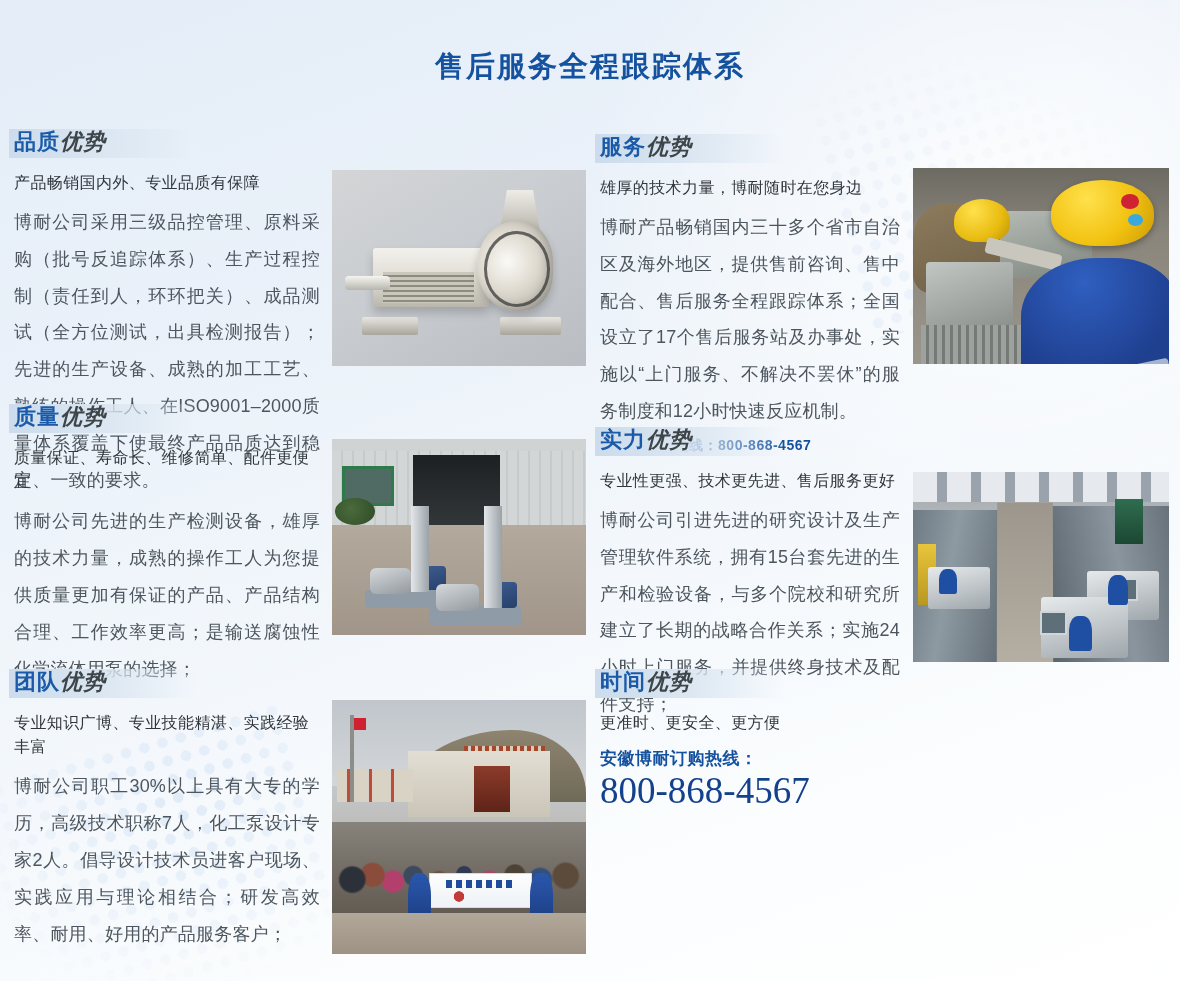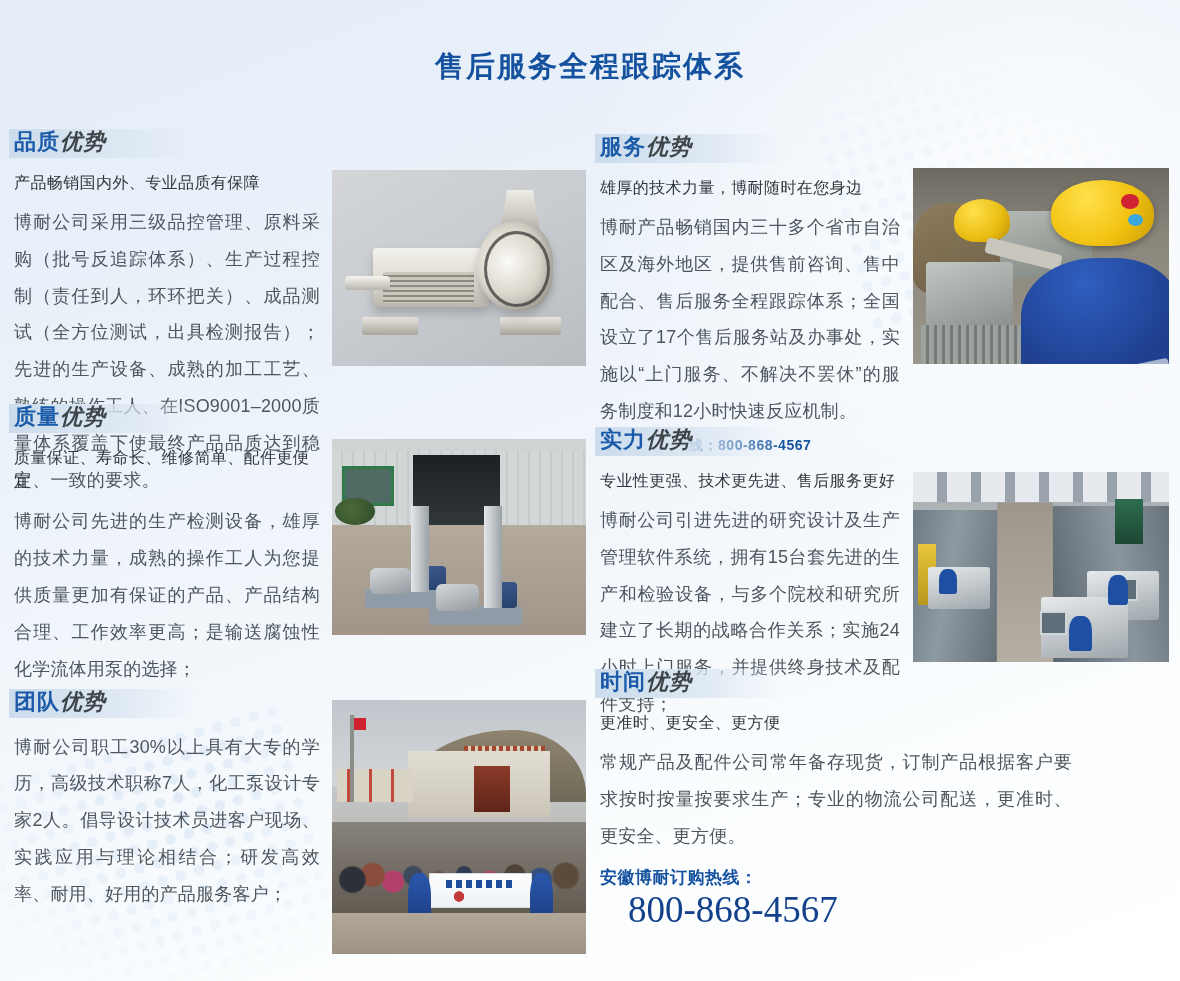--- a/index.html
+++ b/index.html
@@ -141,21 +141,20 @@
     letter-spacing: 0.5px;
     margin-top: 12px;
   }
   .hotline-number {
     font-family: "Liberation Serif", "DejaVu Serif", serif;
     font-size: 37px;
     color: #13418c;
     letter-spacing: 0px;
     line-height: 1.1;
     margin-top: 1px;
-    margin-left: 28px;
   }
 
   
   .photo { position: relative; overflow: hidden; }
 
   
   .ph-pump { background: linear-gradient(150deg,#d3d5d7 0%, #c9ccd0 45%, #b9bdc2 100%); }
   .ph-pump .body {
     position: absolute; left: 16%; top: 40%; width: 46%; height: 30%;
     background: linear-gradient(180deg,#f2f1ec 0%, #dedbd2 55%, #b9b6ac 100%);
@@ -452,25 +451,26 @@
       <div class="cnc1"></div>
       <div class="scr s1"></div>
       <div class="scr s2"></div>
       <div class="op o1"></div>
       <div class="op o2"></div>
       <div class="op o3"></div>
     </div>
   </div>
 
   <div class="block" style="left:14px; top:665px; width:570px;">
-    <div class="block-text" style="left:0; top:0; width:306px;margin-top:20px;">
+    <div class="block-text" style="left:0; top:0; width:306px;">
       <div class="sec-head">
         <span class="hl"></span>
         <span class="k">团队</span><span class="r">优势</span>
       </div>
+      <div class="sec-sub">专业知识广博、专业技能精湛、实践经验丰富</div>
       <div class="sec-body">博耐公司职工30%以上具有大专的学历，高级技术职称7人，化工泵设计专家2人。倡导设计技术员进客户现场、实践应用与理论相结合；研发高效率、耐用、好用的产品服务客户；</div>
     </div>
     <div class="block-img photo ph-tibet" style="left:318px; top:35px; width:254px; height:254px;">
       <div class="sky2"></div>
       <div class="hill"></div>
       <div class="bldgtop"></div>
       <div class="bldg"></div>
       <div class="gate"></div>
       <div class="posters"></div>
       <div class="pole"></div>
@@ -486,19 +486,18 @@
     </div>
   </div>
 
   <div class="block" style="left:600px; top:665px; width:570px;">
     <div class="block-text" style="left:0; top:0; width:472px;">
       <div class="sec-head">
         <span class="hl"></span>
         <span class="k">时间</span><span class="r">优势</span>
       </div>
       <div class="sec-sub">更准时、更安全、更方便</div>
-      <div class="sec-body">常规产品及配件公司常年备存现货，订制产品根据客户要求按时按量按要求生产；专业的物流公司配送，更准时、更安全、更方便。</div>
       <div class="hotline-label">安徽博耐订购热线：</div>
       <div class="hotline-number">800-868-4567</div>
     </div>
   </div>
 
 </div>
 
 </body></html>

